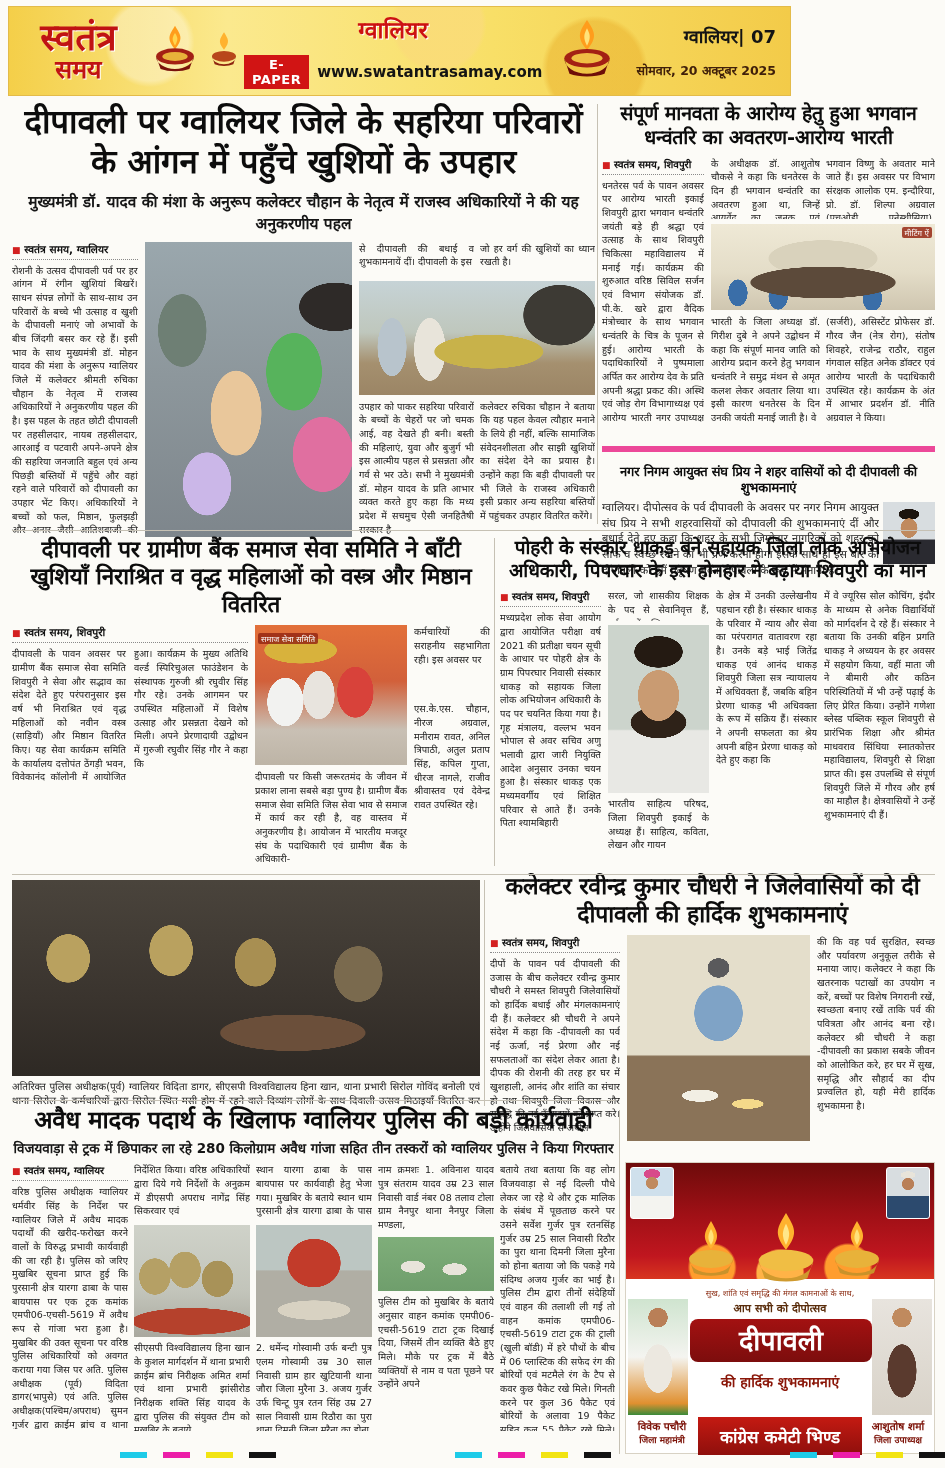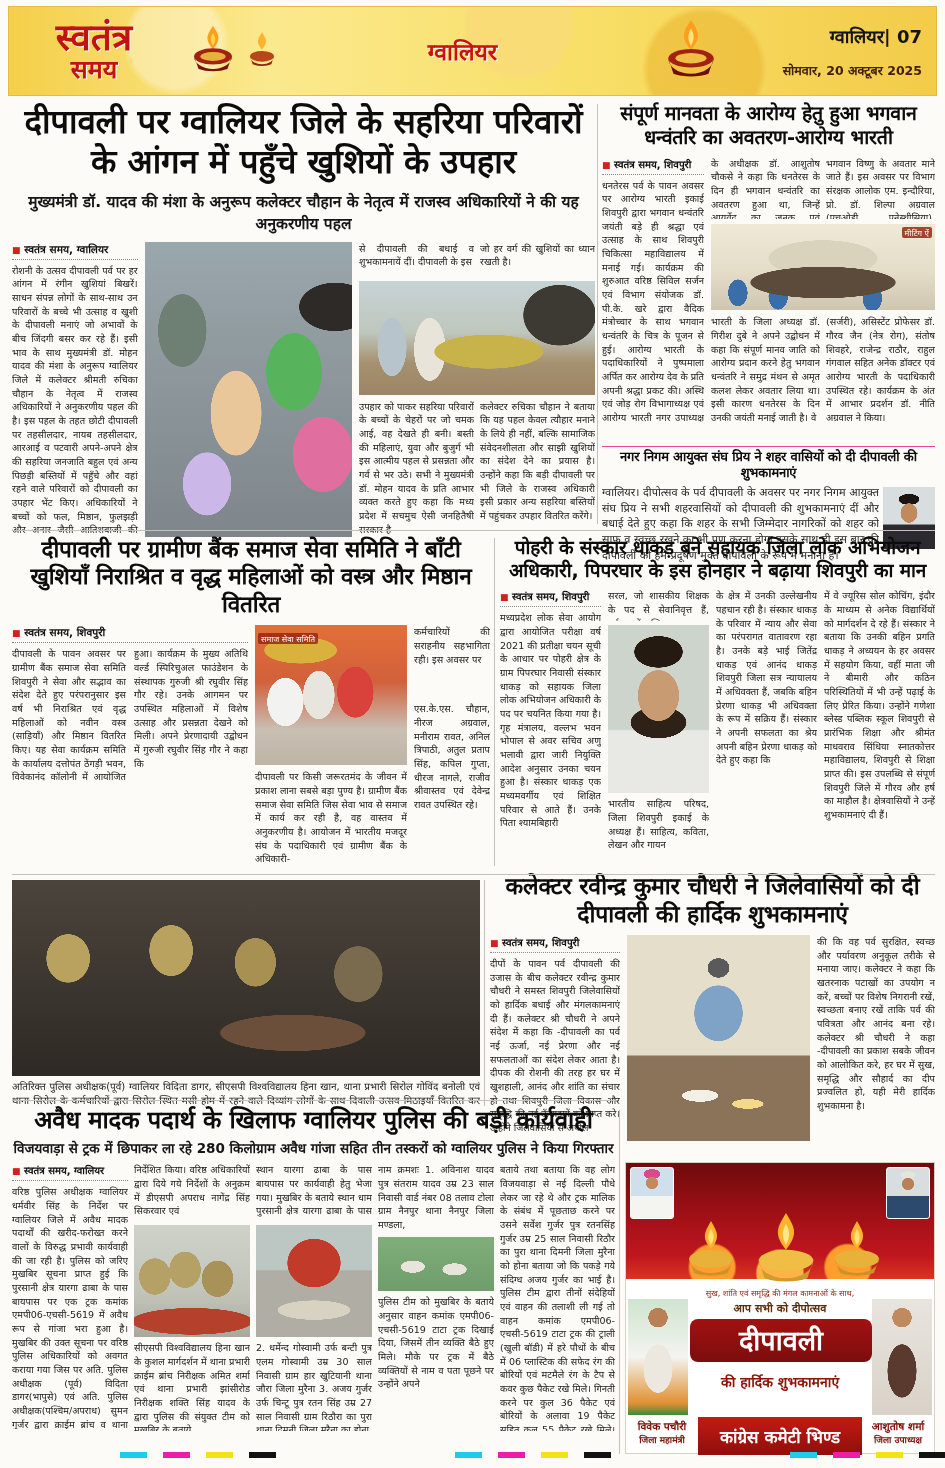--- a/index.html
+++ b/index.html
@@ -1,21 +1,21 @@
 <!DOCTYPE html>
 <html lang="hi"><head>
 <meta charset="utf-8">
 <style>
   * { margin:0; padding:0; box-sizing:border-box; }
   html,body { background:#e8e6e0; }
   body { font-family:"DejaVu Sans","Liberation Sans",sans-serif; }
   .page { position:relative; width:945px; height:1468px; margin:0 auto; background:#fcfbf7; overflow:hidden; }
 
   
-  .masthead { position:absolute; left:8px; top:6px; width:929px; height:90px;
+  .masthead { position:absolute; left:8px; top:6px; width:783px; height:90px;
     background:
       radial-gradient(circle at 18% 40%, rgba(255,255,255,.35) 0 6%, transparent 7%),
       radial-gradient(circle at 75% 70%, rgba(233,176,44,.5) 0 8%, transparent 9%),
       radial-gradient(circle at 55% 20%, rgba(250,220,120,.9) 0 10%, transparent 11%),
       linear-gradient(90deg,#f4cf49,#fbe98e 28%,#f8df67 62%,#f3cb49);
     display:flex; align-items:center; border:1px solid #e3bb4a; }
   .brand { width:170px; text-align:center; }
   .brand .b1 { font-size:37px; font-weight:800; color:#c01313; line-height:1; text-shadow:1px 1px 0 #fff; }
   .brand .b2 { font-size:25px; font-weight:800; color:#c01313; line-height:1.1; text-shadow:1px 1px 0 #fff; }
   .mh-deco { width:110px; display:flex; justify-content:center; gap:2px; }
@@ -163,20 +163,24 @@
           <ellipse cx="30" cy="38" rx="14" ry="5" fill="#e8b23a"></ellipse>
         </svg>
       <svg width="40" height="58" viewBox="0 0 60 64">
           <path d="M30 4 C36 14 40 18 30 30 C20 18 24 14 30 4Z" fill="#ffb22e"></path>
           <ellipse cx="30" cy="40" rx="18" ry="8" fill="#b8461b"></ellipse>
           <path d="M12 40 A18 12 0 0 0 48 40 L44 52 A20 9 0 0 1 16 52 Z" fill="#8e2410"></path>
         </svg>
     </div>
     <div class="mh-center">
       <div class="mh-city">ग्वालियर</div>
+      <div class="mh-sub">
+        <span class="epaper">E-PAPER</span>
+        <span class="website">www.swatantrasamay.com</span>
+      </div>
     </div>
     <div class="mh-deco">
       <svg width="64" height="66" viewBox="0 0 60 64">
           <path d="M30 2 C37 13 41 18 30 31 C19 18 23 13 30 2Z" fill="#ff9d1c"></path>
           <path d="M30 10 C33 16 34 19 30 27 C26 19 27 16 30 10Z" fill="#ffe27a"></path>
           <ellipse cx="30" cy="39" rx="22" ry="9" fill="#a32014"></ellipse>
           <path d="M8 39 A22 15 0 0 0 52 39 L47 54 A25 10 0 0 1 13 54 Z" fill="#6e0e08"></path>
           <ellipse cx="30" cy="39" rx="15" ry="5" fill="#f0be44"></ellipse>
         </svg>
     </div>
@@ -226,21 +230,21 @@
         </div>
         <div style="display:flex; gap:6px; flex:1;">
           <div class="btxt col" style="flex:1;">भारती के जिला अध्यक्ष डॉ. गिरीश दुबे ने अपने उद्बोधन में कहा कि संपूर्ण मानव जाति को आरोग्य प्रदान करने हेतु भगवान धन्वंतरि ने समुद्र मंथन से अमृत कलश लेकर अवतार लिया था। इसी कारण धनतेरस के दिन उनकी जयंती मनाई जाती है। वे</div>
           <div class="btxt col" style="flex:1;">(सर्जरी), असिस्टेंट प्रोफेसर डॉ. गौरव जैन (नेत्र रोग), संतोष शिवहरे, राजेन्द्र राठौर, राहुल गंगवाल सहित अनेक डॉक्टर एवं आरोग्य भारती के पदाधिकारी उपस्थित रहे। कार्यक्रम के अंत में आभार प्रदर्शन डॉ. नीति अग्रवाल ने किया।</div>
         </div>
       </div>
     </div>
   </div>
 
   <div class="art" style="left:602px; top:446px; width:333px;">
-    <div class="hl" style="font-size:13px; border-top:1px solid #ec4899; padding-top:2px;">नगर निगम आयुक्त संघ प्रिय ने शहर वासियों को दी दीपावली की शुभकामनाएं</div>
+    <div class="hl" style="font-size:13px; border-top:6px solid #ec4899; padding-top:12px;">नगर निगम आयुक्त संघ प्रिय ने शहर वासियों को दी दीपावली की शुभकामनाएं</div>
     <div style="margin-top:4px;">
       <div class="photo ph-commissioner nagar-portrait"></div>
       <div class="btxt" style="font-size:11px;">ग्वालियर। दीपोत्सव के पर्व दीपावली के अवसर पर नगर निगम आयुक्त संघ प्रिय ने सभी शहरवासियों को दीपावली की शुभकामनाएं दीं और बधाई देते हुए कहा कि शहर के सभी जिम्मेदार नागरिकों को शहर को साफ व स्वच्छ रखने का भी प्रण करना होगा इसके साथ ही इस बार की दीपावली को हमें प्रदूषण मुक्त दीपावली के रूप में मनाना है।</div>
     </div>
   </div>
 
   <div class="art" style="left:12px; top:536px; width:478px;">
     <div class="hl" style="font-size:22.5px;">दीपावली पर ग्रामीण बैंक समाज सेवा समिति ने बाँटी खुशियाँ निराश्रित व वृद्ध महिलाओं को वस्त्र और मिष्ठान वितरित</div>
     <div style="display:flex; gap:7px; margin-top:7px; height:262px;">
       <div style="width:236px;">

